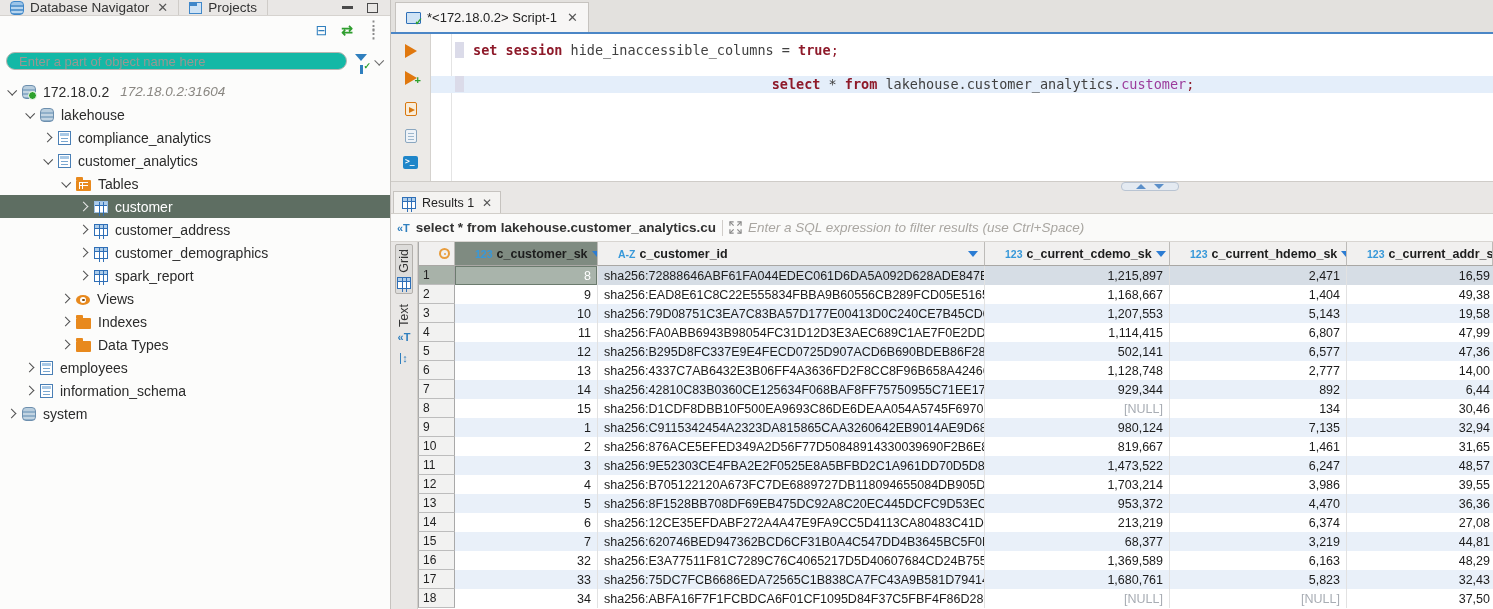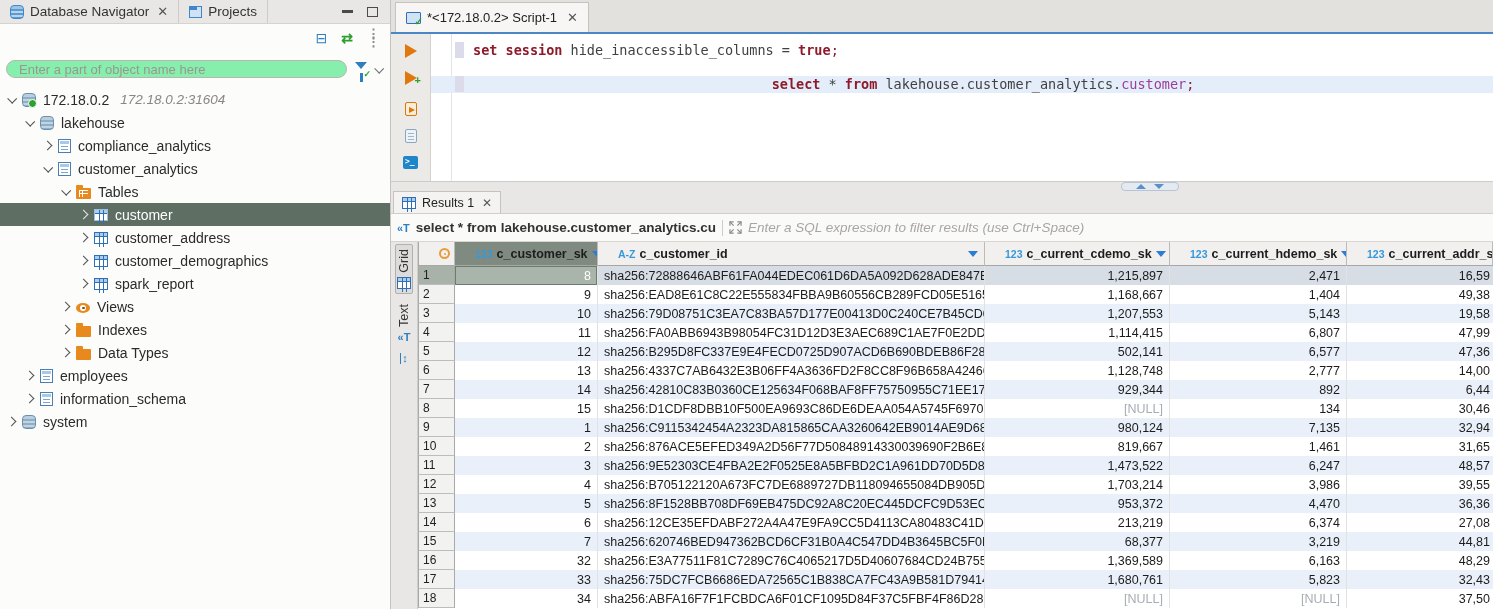--- a/index.html
+++ b/index.html
@@ -2,32 +2,32 @@
 <html><head>
 <meta charset="utf-8">
 <style>
   * { margin:0; padding:0; box-sizing:border-box; }
   html,body { width:1493px; height:609px; overflow:hidden; }
   body { font-family:"Liberation Sans",sans-serif; background:#e9e7e5; color:#2b2b2b; position:relative; }
   .app { position:absolute; inset:0; display:flex; }
 
   
   .nav { width:391px; min-width:391px; background:#fcfcfb; border-right:1px solid #c6c3bf; display:flex; flex-direction:column; }
-  .nav-tabbar { height:24px; background:#e9e7e5; display:flex; align-items:stretch; border-bottom:1px solid #d6d3cf;text-align:right; }
+  .nav-tabbar { height:16px; background:#e9e7e5; display:flex; align-items:stretch; border-bottom:1px solid #d6d3cf;text-align:right; }
   .ptab { display:flex; align-items:center; gap:6px; padding:0 10px; font-size:13.5px; color:#333; border-right:1px solid #cfccc8; }
   .ptab .x { color:#555; font-size:13px; margin-left:2px; cursor:pointer; }
   .winbtns { margin-left:auto; display:flex; align-items:center; gap:14px; padding:0 12px; }
   .minb { width:11px; height:3px; background:#4a4a4a; display:inline-block; }
   .maxb { width:11px; height:10px; border:1.5px solid #4a4a4a; display:inline-block; }
   .nav-toolbar { height:28px; background:#fcfcfb; display:flex; align-items:center; justify-content:flex-end; gap:14px; padding:0 10px; }
   .tb-collapse { color:#2f7fbe; font-size:14px; line-height:1; }
   .tb-link { color:#2f9e2f; font-size:14px; font-weight:bold; line-height:1; }
   .tb-kebab { color:#8a8a8a; font-size:13px; font-weight:bold; letter-spacing:0; line-height:0.6; }
   .nav-filterrow { height:34px; display:flex; align-items:center; padding:0 8px 0 6px; gap:6px; background:#fcfcfb; }
-  .nav-filterrow input { flex:1; height:18px; border:1px solid #b9b6b1; border-radius:13px; padding:0 12px; font-size:13px; font-family:"Liberation Sans",sans-serif; color:#333; background:#86efac; outline:none; }
+  .nav-filterrow input { flex:1; height:18px; border:1px solid #b9b6b1; border-radius:13px; padding:0 12px; font-size:13px; font-family:"Liberation Sans",sans-serif; color:#333; background:#14b8a6; outline:none; }
   .nav-filterrow input::placeholder { color:#9a9792; }
   .funnel-wrap { position:relative; width:16px; height:16px; }
   .funnel { position:absolute; top:1px; left:2px; width:0; height:0; border-left:6px solid transparent; border-right:6px solid transparent; border-top:7px solid #2f7fbe; }
   .funnel::after { content:""; position:absolute; left:-1.5px; top:-2px; width:3px; height:9px; background:#2f7fbe; top:4px; }
   .funnel-check { position:absolute; right:-2px; bottom:-2px; color:#2da12d; font-size:9px; font-weight:bold; }
   .chev { display:inline-block; width:7px; height:7px; border-right:1.6px solid #4f4f4f; border-bottom:1.6px solid #4f4f4f; }
   .chev.down { transform:rotate(45deg) translateY(-1px); }
   .chev.right { transform:rotate(-45deg); }
   .tree { flex:1; overflow:hidden; background:#fcfcfb; font-size:14px; padding-top:2px; }
   .trow { height:23px; display:flex; align-items:center; gap:7px; white-space:nowrap; color:#2b2b2b; }

